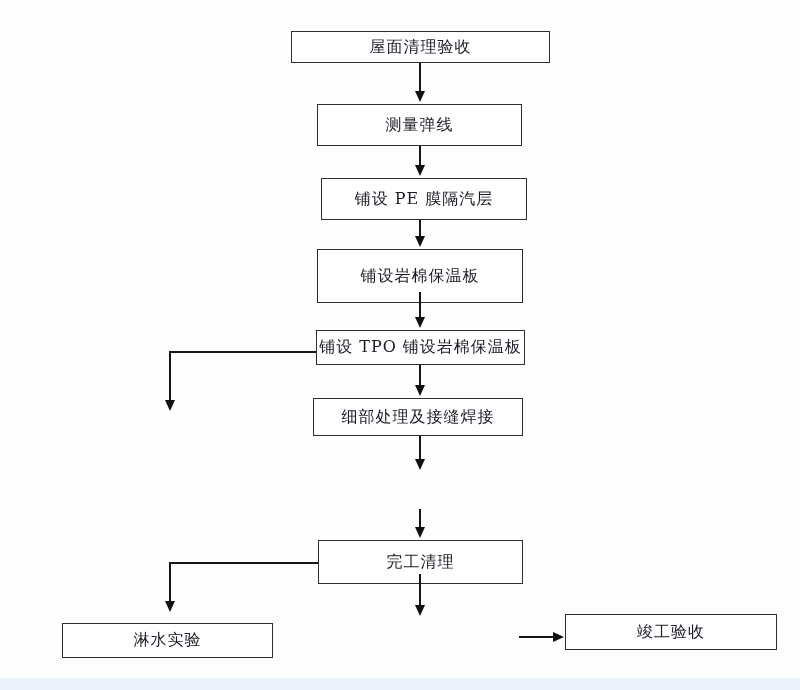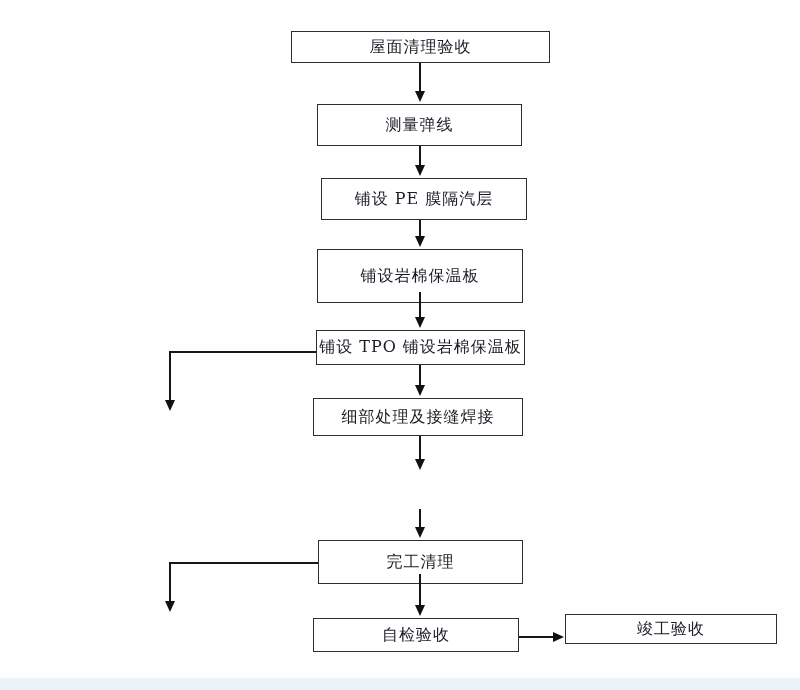--- a/index.html
+++ b/index.html
@@ -77,25 +77,25 @@
 
   <div class="node" style="left:317px;top:249px;width:206px;height:54px">铺设岩棉保温板</div>
 
   <div class="node" style="left:316px;top:330px;width:209px;height:35px">铺设 TPO 铺设岩棉保温板</div>
 
   <div class="node" style="left:313px;top:398px;width:210px;height:38px">细部处理及接缝焊接</div>
 
 
   <div class="node" style="left:318px;top:540px;width:205px;height:44px">完工清理</div>
 
-  <div class="node" style="left:313px;top:618px;width:206px;height:34px">自检验收</div>
 
 
+  <div class="node" style="left:62px;top:623px;width:211px;height:35px">淋水实验</div>
 
-  <div class="node" style="left:565px;top:614px;width:212px;height:30px">竣工验收</div>
+  <div class="node" style="left:565px;top:614px;width:212px;height:36px">竣工验收</div>
 
   <div class="vline" style="left:419px;top:63px;height:28px"></div>
   <div class="head-down" style="left:415px;top:91px"></div>
 
   <div class="vline" style="left:419px;top:146px;height:19px"></div>
   <div class="head-down" style="left:415px;top:165px"></div>
 
   <div class="vline" style="left:419px;top:220px;height:16px"></div>
   <div class="head-down" style="left:415px;top:236px"></div>
 

